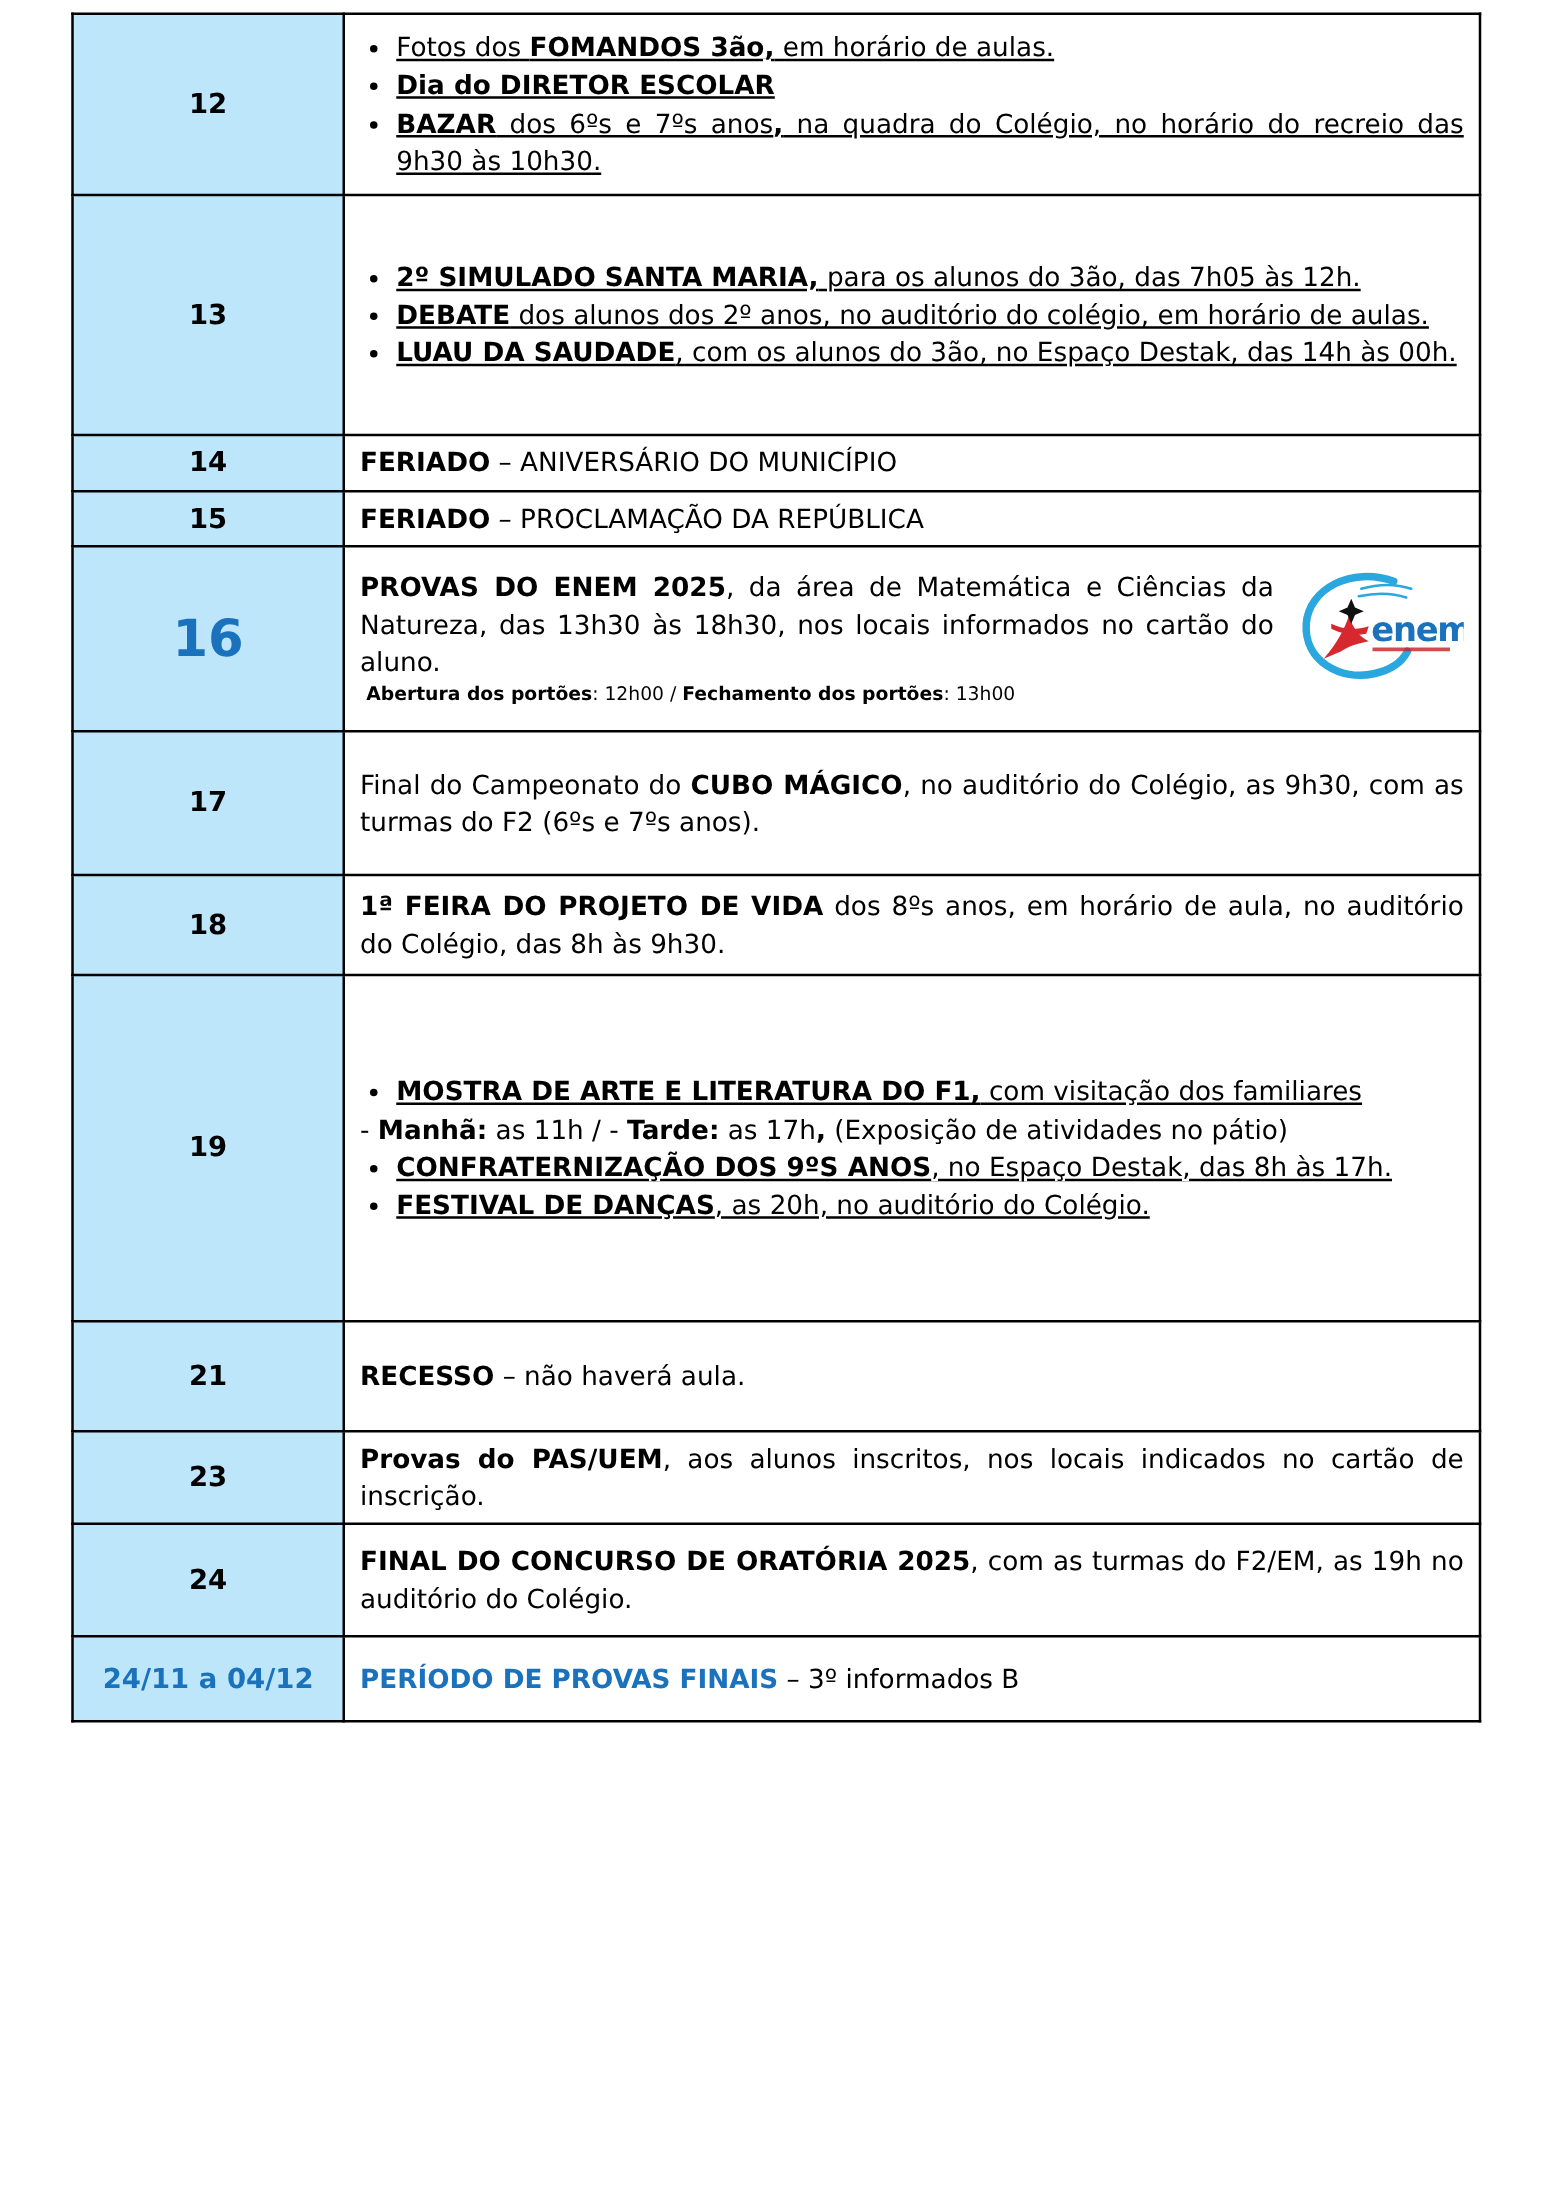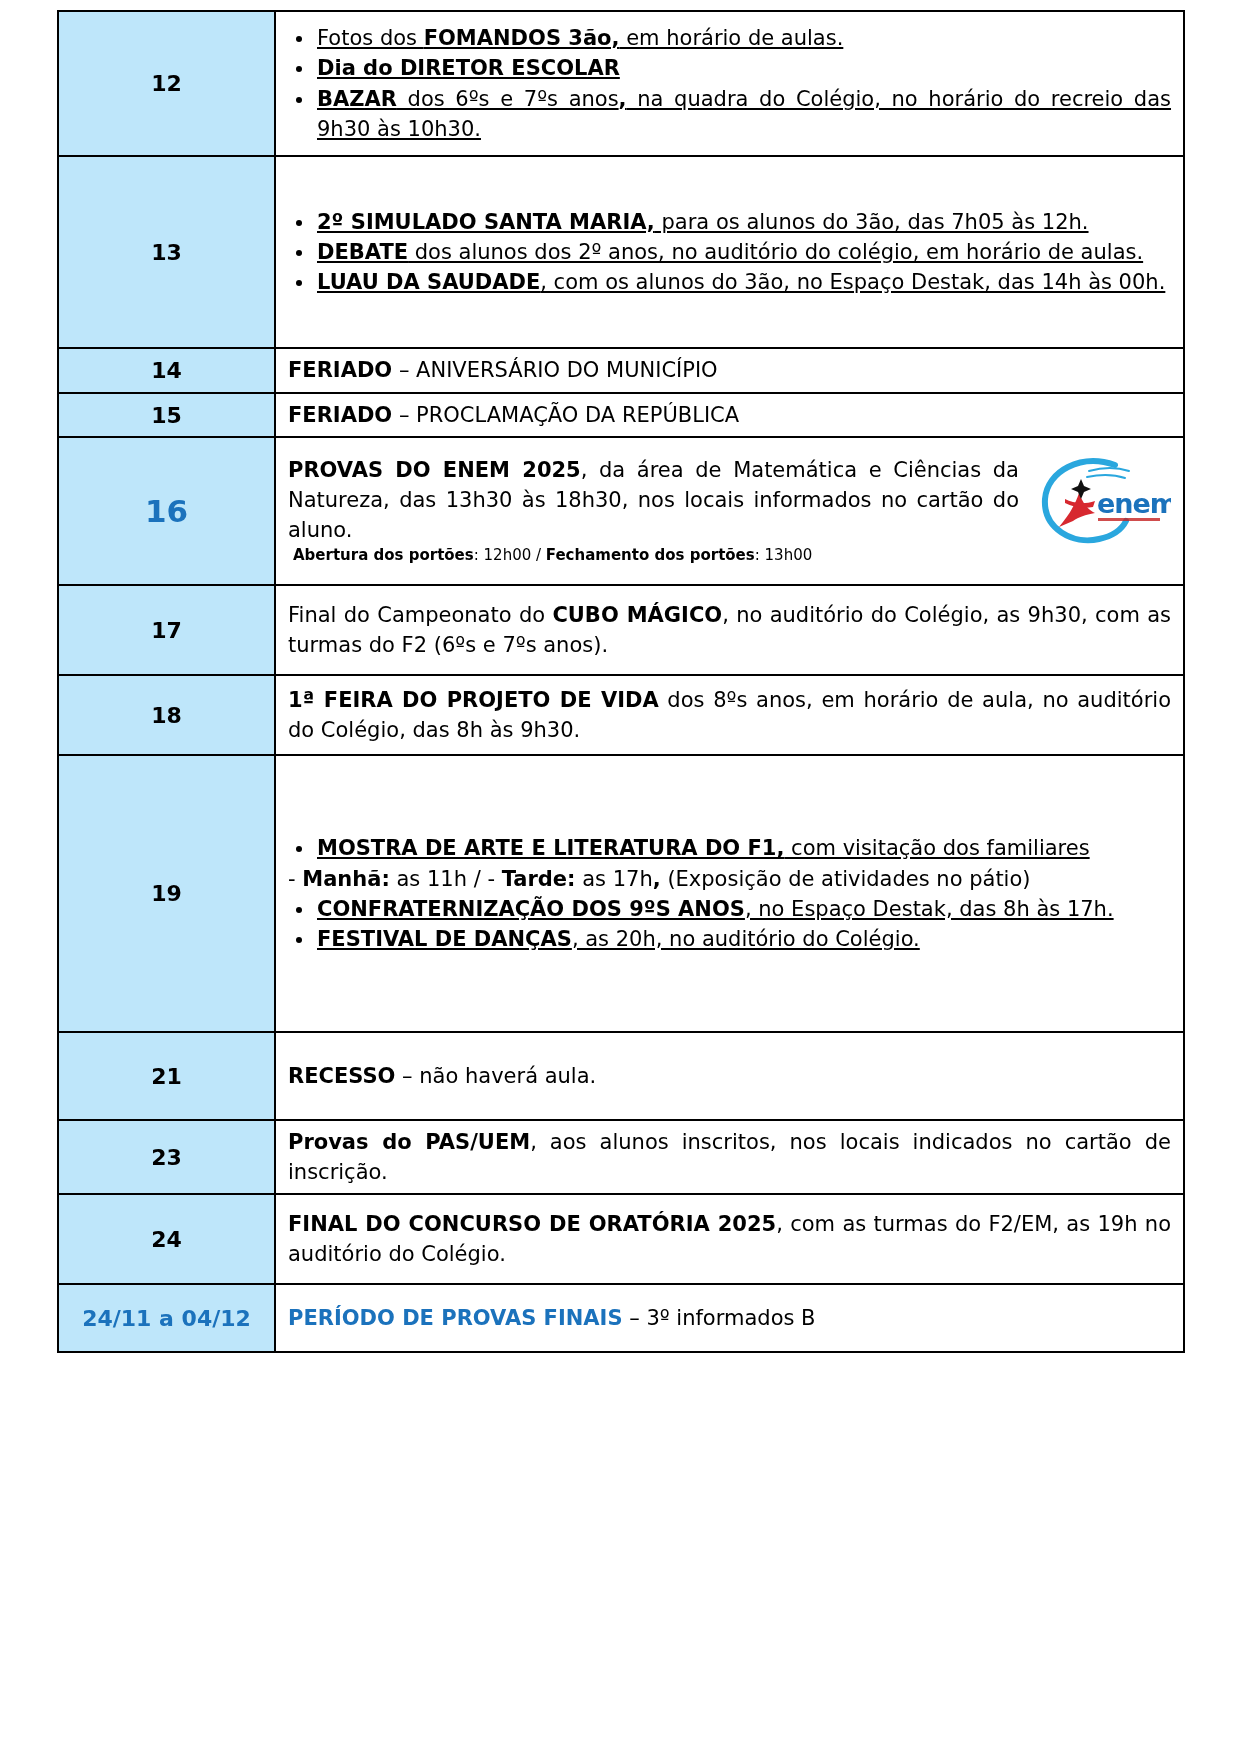--- a/index.html
+++ b/index.html
@@ -2,35 +2,35 @@
 <html style="--blue: #1B72BC; --datebg: #BEE6FA;"><head>
 <meta charset="utf-8">
 <style>
   html,body{margin:0;padding:0;background:#fff;}
   body{width:1241px;height:1754px;font-family:"DejaVu Sans","Liberation Sans",sans-serif;color:#000;overflow:hidden;}
   .sheet{padding:10px 56px 0 57px;}
   table.cal{border-collapse:collapse;width:1128px;table-layout:fixed;}
   table.cal td{border:2.5px solid #000;vertical-align:middle;}
   td.date{width:207px;text-align:center;font-weight:bold;font-size:22px;background:var(--datebg,#BEE6FA);padding:4px;}
   td.date.blue{color:var(--blue,#1B72BC);}
-  td.date.lg{font-size:31px;}
+  td.date.lg{font-size:41px;}
   td.ev{vertical-align:top;padding:6px 12px 6px 12px;background:#fff;font-size:21px;line-height:1.43;}
   td.ev p.plain{margin:0;text-align:justify;}
   td.ev p.sm{font-size:15px;padding-left:5px;text-align:left;}
   td.ev ul{margin:0;padding-left:27px;text-decoration:underline;}
   td.ev li{text-align:justify;padding-left:2px;}
   .blue{color:var(--blue,#1B72BC);}
   b{font-weight:bold;}
   
   tr:nth-child(1){height:145px}
   tr:nth-child(2){height:192px}
   tr:nth-child(3){height:45px}
   tr:nth-child(4){height:29px}
   tr:nth-child(5){height:148px}
-  tr:nth-child(6){height:90px}
+  tr:nth-child(6){height:115px}
   tr:nth-child(7){height:80px}
   tr:nth-child(8){height:277px}
   tr:nth-child(9){height:88px}
   tr:nth-child(10){height:30px}
   tr:nth-child(11){height:90px}
   tr:nth-child(12){height:68px}
   tr:nth-child(13){height:44px}
   tr:nth-child(14){height:133px}
   tr:nth-child(3) td.ev, tr:nth-child(4) td.ev, tr:nth-child(10) td.ev, tr:nth-child(13) td.ev{vertical-align:middle;}
   .logo-box{float:right;width:142px;height:90px;margin:0 0 4px 10px;position:relative;}

